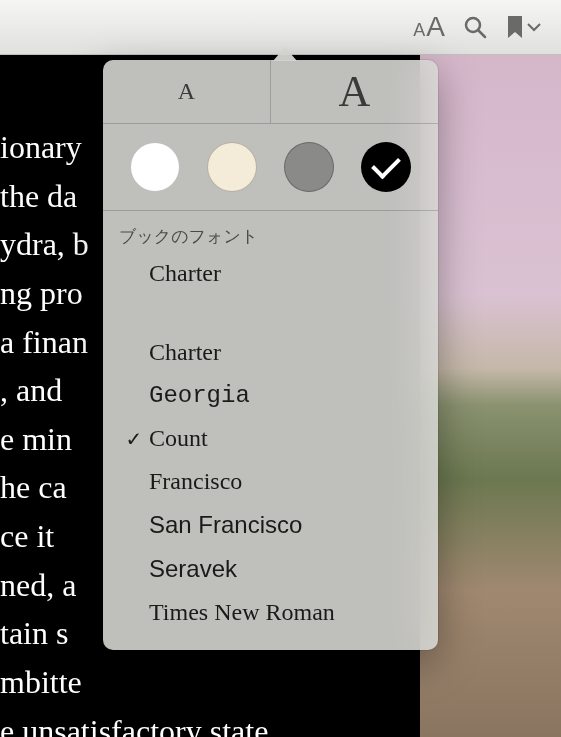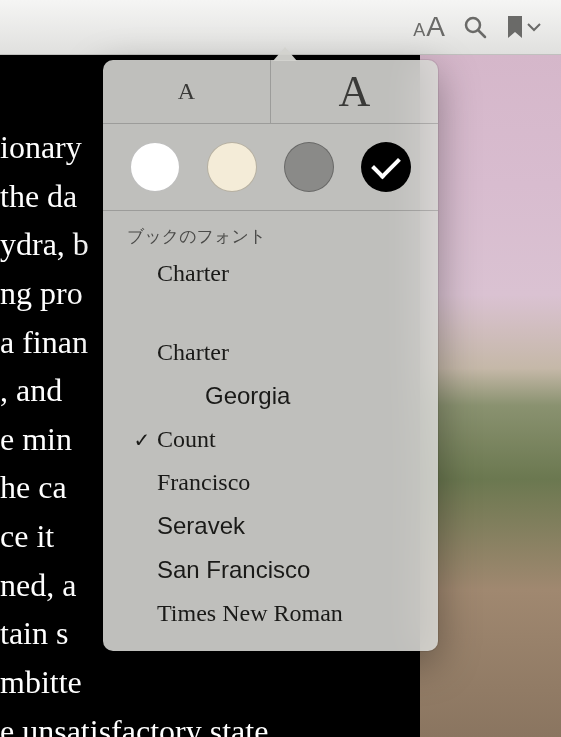--- a/index.html
+++ b/index.html
@@ -135,21 +135,21 @@
       content: '';
       position: absolute;
       top: 50%; left: 50%;
       width: 12px; height: 22px;
       border-right: 4px solid #fff;
       border-bottom: 4px solid #fff;
       transform: translate(-50%, -60%) rotate(45deg);
     }
     
     .font-section {
-      padding: 8px 0 16px 8px;
+      padding: 8px 0 16px 0;
     }
     .font-header {
       font-size: 17px;
       color: #4a4a48;
       padding: 6px 16px 4px 16px;
     }
     .font-item {
       display: flex;
       align-items: center;
       padding: 8px 16px 8px 16px;
@@ -157,21 +157,21 @@
       color: #1a1a18;
     }
     .check-col {
       width: 30px;
       display: flex;
       justify-content: center;
       font-size: 20px;
     }
     .font-athelas { font-family: Athelas, Georgia, serif; }
     .font-charter { font-family: Charter, Georgia, serif; margin-top: 36px; }
-    .font-georgia { font-family: Liberation Sans, sans-serif; margin-left: 48px; }
+    .font-georgia { font-family: Liberation Mono, monospace; }
     .font-iowan { font-family: "Iowan Old Style", Georgia, serif; }
     .font-palatino { font-family: Palatino, Georgia, serif; }
     .font-sanfrancisco { font-family: -apple-system, BlinkMacSystemFont, "Helvetica Neue", sans-serif; font-weight: 500; }
     .font-seravek { font-family: Seravek, -apple-system, sans-serif; }
     .font-times { font-family: "Times New Roman", Times, serif; }
   </style>
 </head>
 <body>
 
 <div class="desktop-bg"></div>
@@ -244,27 +244,27 @@
           <span>Georgia</span>
         </div>
         <div class="font-item font-iowan">
           <span class="check-col">✓</span>
           <span>Count</span>
         </div>
         <div class="font-item font-palatino">
           <span class="check-col"></span>
           <span>Francisco</span>
         </div>
+        <div class="font-item font-sanfrancisco">
+          <span class="check-col"></span>
+          <span>San Francisco</span>
+        </div>
         <div class="font-item font-seravek">
           <span class="check-col"></span>
           <span>Seravek</span>
         </div>
-        <div class="font-item font-sanfrancisco">
-          <span class="check-col"></span>
-          <span>San Francisco</span>
-        </div>
         <div class="font-item font-times">
           <span class="check-col"></span>
           <span>Times New Roman</span>
         </div>
       </div>
   </div>
 </div>
 
 </body></html>

